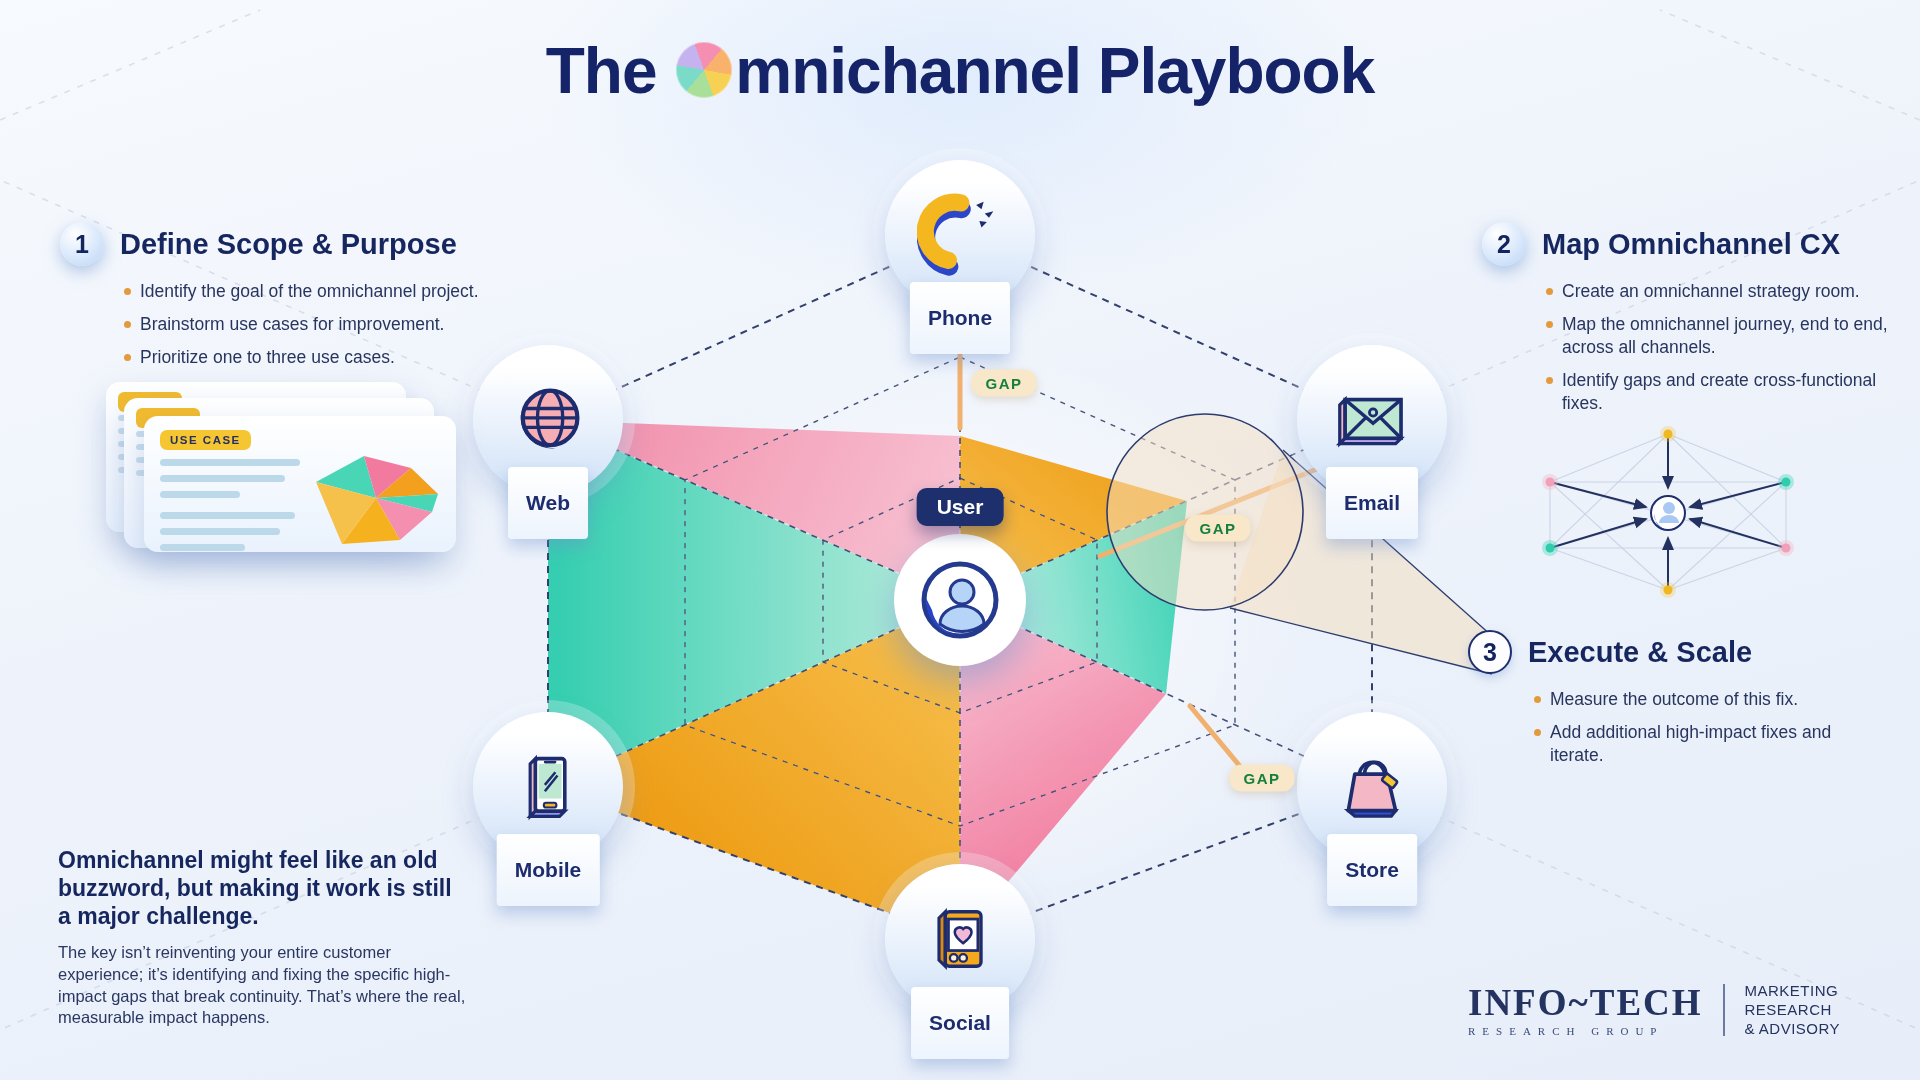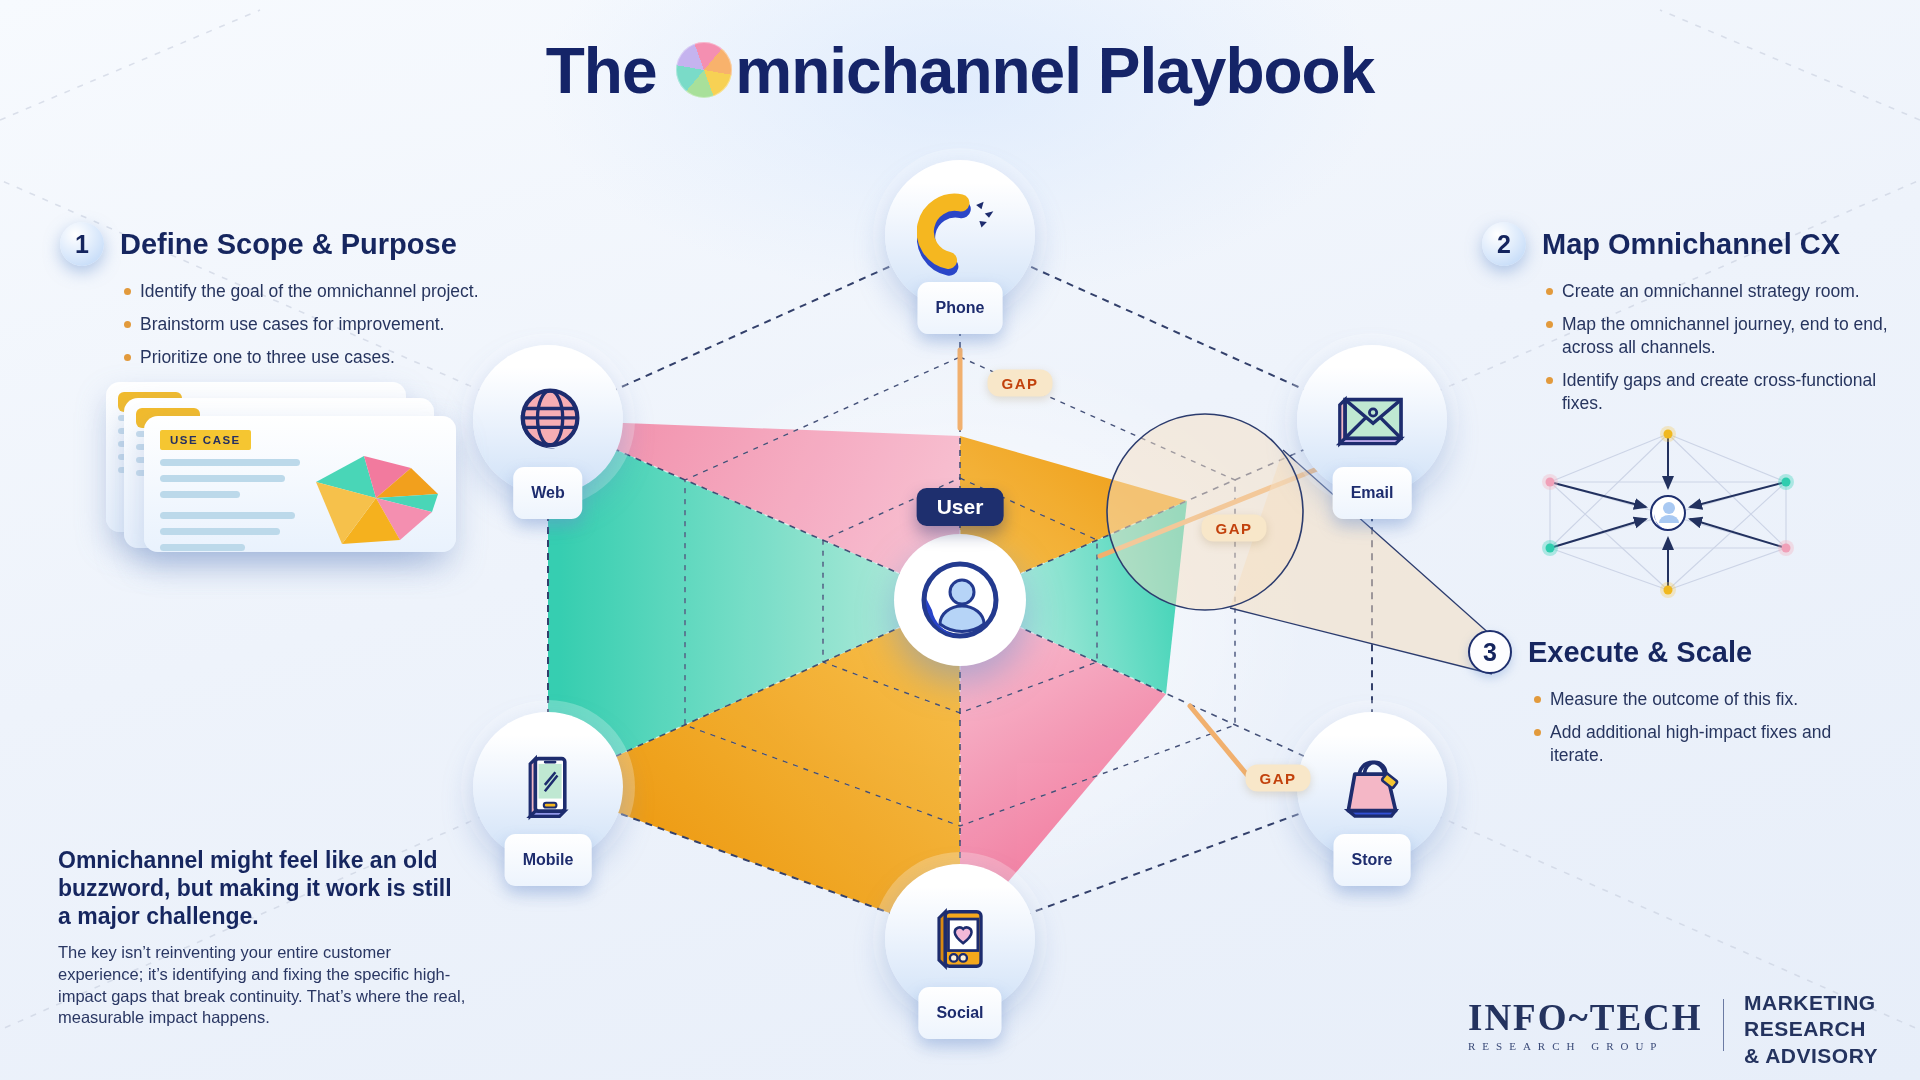--- a/index.html
+++ b/index.html
@@ -46,57 +46,57 @@
   
   .cards{ position:absolute; left:106px; top:382px; width:360px; height:185px; z-index:6; }
   .card{ position:absolute; border-radius:14px; background:linear-gradient(180deg,#ffffff 0%,#e9f2fd 100%);
          box-shadow:0 14px 30px rgba(120,150,200,.35); }
   .card.back2{ left:0; top:0; width:300px; height:150px; }
   .card.back1{ left:18px; top:16px; width:310px; height:150px; }
   .card.front{ left:38px; top:34px; width:312px; height:136px; padding:14px 16px; }
   .tab{ position:absolute; width:64px; height:20px; border-radius:6px; background:#f2bb2c; }
   .back2 .tab{ left:12px; top:10px; } .back1 .tab{ left:12px; top:10px; }
   .uc-badge{ display:inline-block; background:#f5c631; color:#253061; font-weight:800;
-             font-size:11.5px; letter-spacing:1.5px; padding:4px 10px; border-radius:2px; }
+             font-size:11.5px; letter-spacing:1.5px; padding:4px 10px; border-radius:7px; }
   .lines span{ display:block; height:7px; border-radius:4px; background:#bcd9ea; margin-top:9px; }
   .lines .w1{width:140px}.lines .w2{width:125px}.lines .w3{width:80px}
   .lines .w4{width:135px; margin-top:14px}.lines .w5{width:120px}.lines .w6{width:85px}
   .gem{ position:absolute; right:12px; top:36px; }
   .ghostlines span{ display:block; height:6px; width:26px; border-radius:3px; background:#c7dcec; margin:7px 0 0 12px; }
 
   
   .callout{ position:absolute; left:58px; top:846px; width:410px; z-index:6; }
   .callout h3{ font-size:23px; line-height:1.22; font-weight:800; color:#16265f; }
   .callout p{ margin-top:12px; font-size:16.5px; line-height:1.32; color:#2a3763; }
 
   
   .logo{ position:absolute; left:1468px; top:982px; display:flex; align-items:center; gap:20px; z-index:6; color:#24335f; }
   .logo .brand{ font-family:"Liberation Serif", serif; font-size:37px; letter-spacing:2px; font-weight:700; line-height:1; }
   .logo .brand-sub{ font-family:"Liberation Serif", serif; font-size:11px; letter-spacing:7px; margin-top:4px; color:#3a4a78; }
   .logo .divider{ width:2px; height:52px; background:#6b7aa3; }
-  .logo .tagline{ font-size:21px; font-weight:700; letter-spacing:.5px; line-height:1.25;margin-top:8px; }
+  .logo .tagline{ font-size:15px; font-weight:400; letter-spacing:.5px; line-height:1.25; }
 
   
   .node{ position:absolute; width:150px; height:150px; border-radius:50%; z-index:4;
          background:linear-gradient(180deg,#ffffff 15%,#e9f1fc 55%,#cfe1f7 100%);
          box-shadow:0 14px 30px rgba(110,145,205,.4), 0 0 0 12px rgba(255,255,255,.25);
          display:flex; align-items:center; justify-content:center; }
   .pill{ position:absolute; transform:translateX(-50%); z-index:5;
          background:linear-gradient(180deg,#ffffff,#edf4fd); color:#1d2c6e;
-         font-size:16px; font-weight:800; padding:17px 18px; border-radius:11px;
+         font-size:21px; font-weight:800; padding:24px 18px; border-radius:4px;
          box-shadow:0 8px 16px rgba(110,145,205,.4); }
   .user-pill{ position:absolute; transform:translateX(-50%); z-index:5; background:#1e2f6e; color:#ffffff;
               font-size:21px; font-weight:800; padding:7px 20px; border-radius:10px;
               box-shadow:0 8px 16px rgba(30,47,110,.4); }
   .user-node{ position:absolute; left:894px; top:534px; width:132px; height:132px; border-radius:50%;
               background:#ffffff; box-shadow:0 16px 34px rgba(110,145,205,.5); z-index:4;
               display:flex; align-items:center; justify-content:center; }
   .gap-chip{ position:absolute; transform:translate(-50%,-50%); z-index:5;
-             background:#f8e7c9; color:#c2410c; font-size:15px; font-weight:800; letter-spacing:1.5px;
-             padding:5px 14px; border-radius:12px; box-shadow:0 3px 8px rgba(160,130,80,.25);margin-left:16px; }
+             background:#f8e7c9; color:#15803d; font-size:15px; font-weight:800; letter-spacing:1.5px;
+             padding:5px 14px; border-radius:12px; box-shadow:0 3px 8px rgba(160,130,80,.25); }
   .net{ position:absolute; left:1540px; top:424px; z-index:6; }
   .diagram-svg{ position:absolute; left:0; top:0; z-index:2; }
 </style>
 </head>
 <body>
 
 <div class="stage">
 
   <svg class="diagram-svg" width="1920" height="1080" viewBox="0 0 1920 1080">
     <defs>

